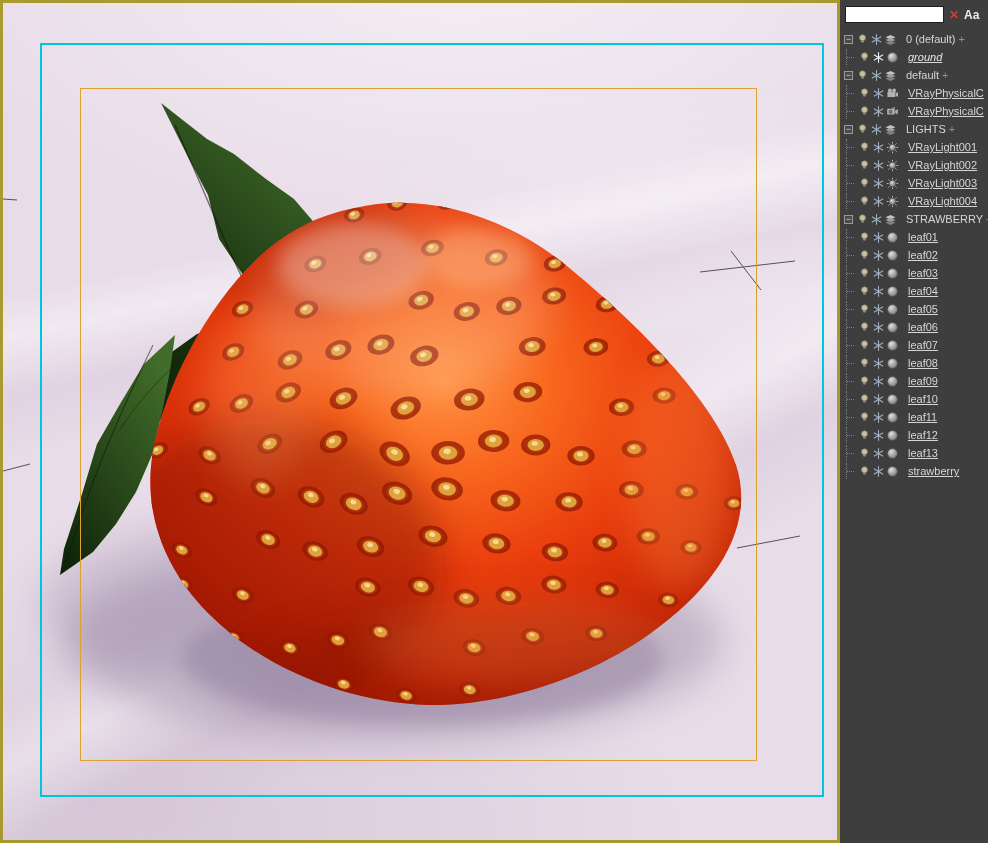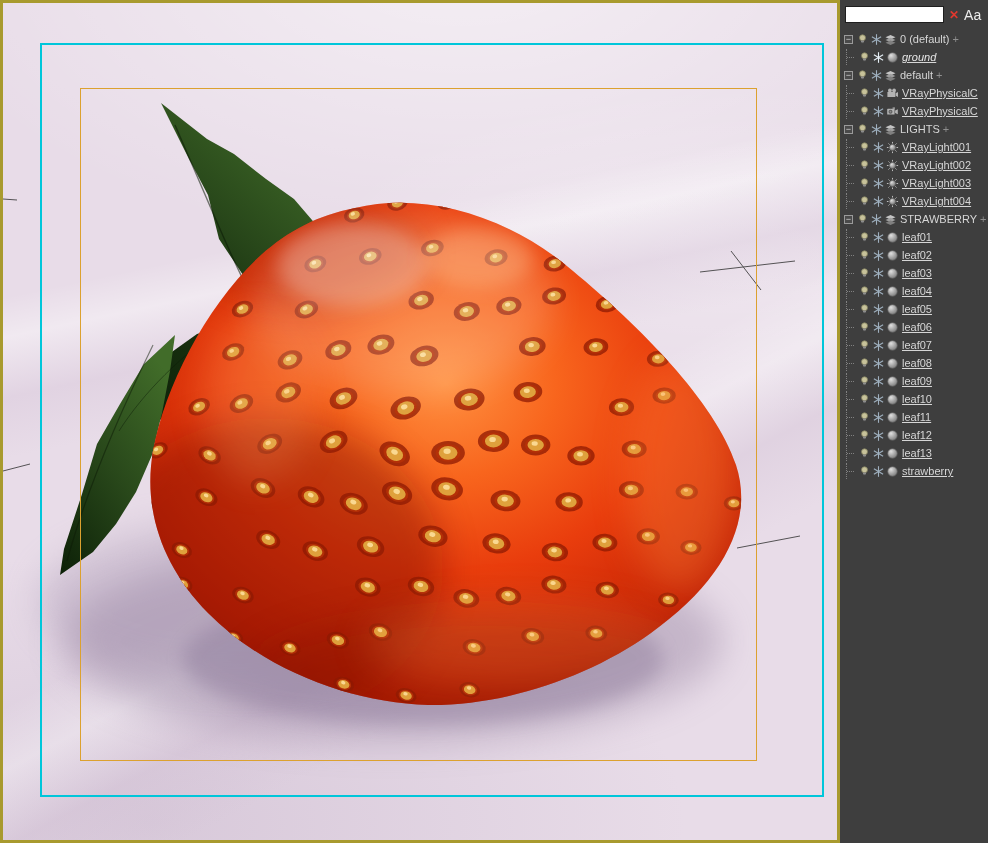--- a/index.html
+++ b/index.html
@@ -27,39 +27,39 @@
   .explorer {
     position:absolute; left:840px; top:0; width:148px; height:843px;
     background:#3e3e3e; color:#d6d6d6; font-size:11px;
   }
   .search-bar { display:flex; align-items:center; gap:5px; padding:6px 3px 4px 5px; }
   .search-input {
     width:99px; height:17px; border:1px solid #1f1f1f; background:#ffffff;
     font-family:"Liberation Sans", sans-serif; font-size:11px; padding:0 3px; outline:none;
   }
   .clear-x { color:#e0382e; font-size:12px; font-weight:bold; line-height:1; cursor:default; }
-  .case-aa { color:#ececec; font-size:14px; }
+  .case-aa { color:#ececec; font-size:12px;font-weight:bold; }
 
   .tree { margin-top:3px; }
   .tree-row {
     height:18px; display:flex; align-items:center; white-space:nowrap;
     overflow:hidden; padding-left:4px; cursor:default;
   }
   .tree-row.depth1 { padding-left:6px;text-decoration:underline; }
   .collapse {
     width:9px; height:9px; flex:none; border:1px solid #9a9a9a; background:#4a4a4a;
     color:#d8d8d8; font-size:9px; line-height:7px; text-align:center; margin-right:3px;
   }
   .connector { width:9px; height:16px; flex:none; border-left:1px dotted #818181; position:relative; margin-right:3px; }
   .connector::after { content:''; position:absolute; left:0; top:8px; width:7px; border-top:1px dotted #818181; }
   .icon { width:13px; height:13px; flex:none; margin-right:1px; }
   .icon svg { width:13px; height:13px; display:block; }
   .snow-color { color:#9fb0bf; }
   .tree-row.frozen .snow-color { color:#e7f0f7; }
-  .node-label { margin-left:2px; color:#d6d6d6; }
+  .node-label { margin-left:8px; color:#d6d6d6; }
   .node-label.italic { font-style:italic; color:#e6e6e6; }
   .suffix { color:#8f8f8f; margin-left:3px; }
 
   .hidden-defs { position:absolute; width:0; height:0; overflow:hidden; }
 </style>
 </head>
 <body style="background: rgb(168, 154, 46);">
 
 <svg class="hidden-defs" aria-hidden="true">
   <defs>

